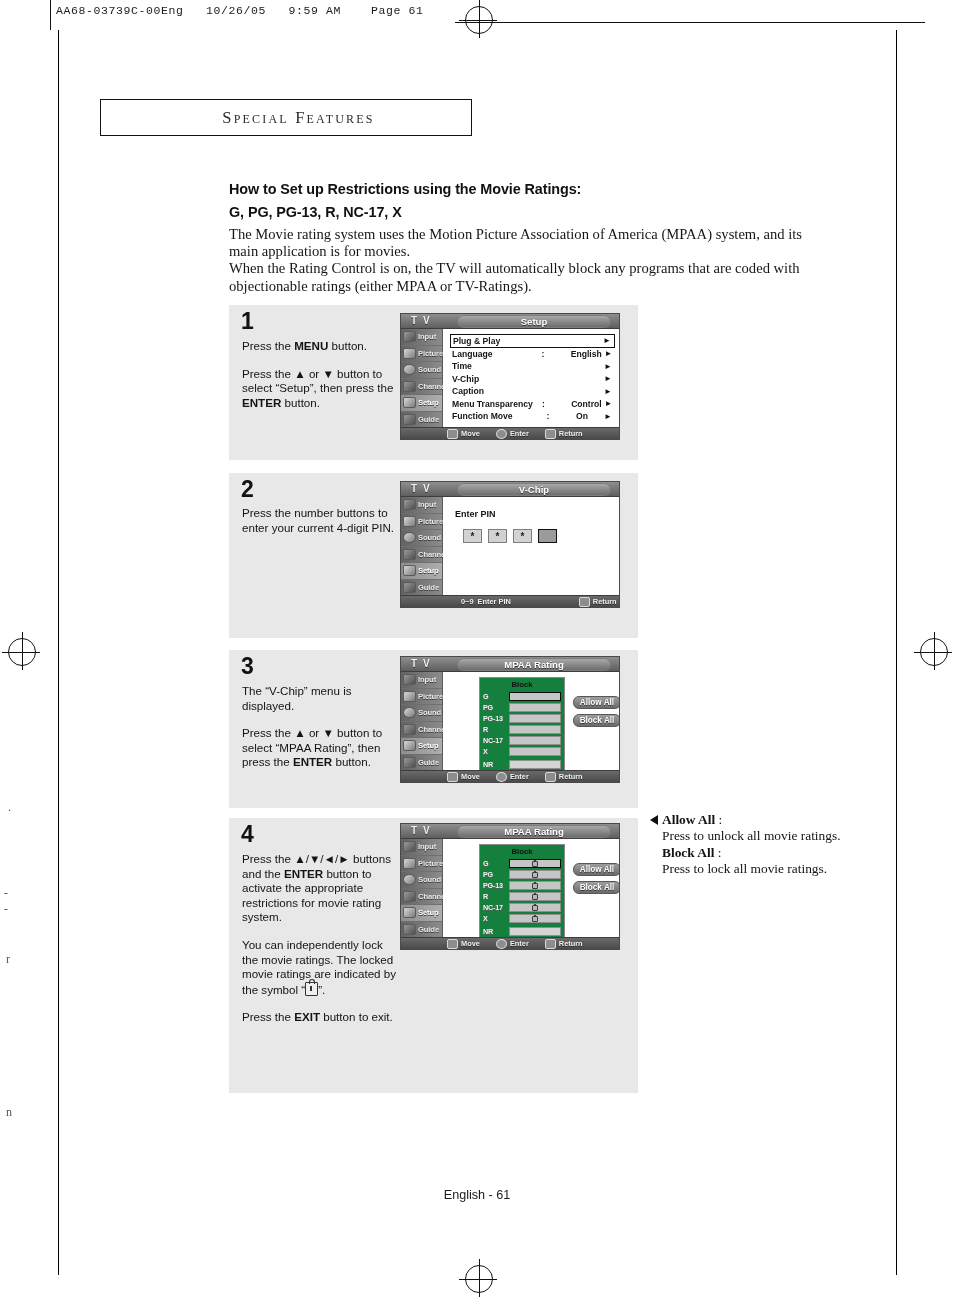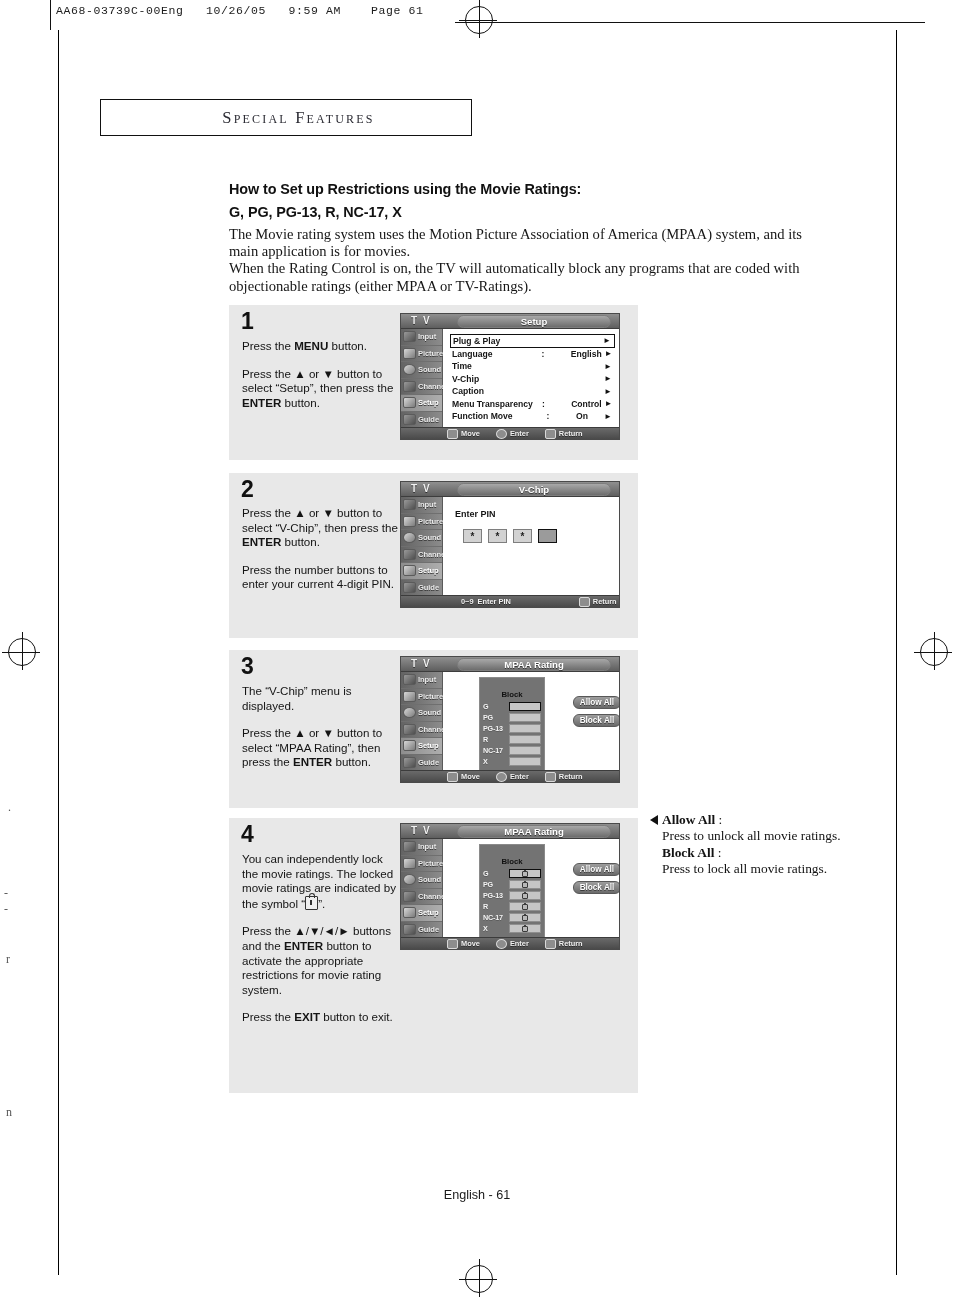--- a/index.html
+++ b/index.html
@@ -381,25 +381,25 @@
   .pin-box.cursor {
     background: #9b9b9b;
     border: 1.4px solid #111;
   }
 
   
   .mpaa-panel {
     position: absolute;
     left: 36px;
     top: 5px;
-    width: 66px;
-    background: #737373;
+    width: 86px;
+    background: #15803d;
     border: 1px solid #8a8a8a;
     box-sizing: border-box;
-    padding: 12px 3px 3px 3px;
+    padding: 2px 3px 3px 3px;
   }
   .mpaa-block-hd {
     text-align: center;
     font-size: 7.8px;
     font-weight: bold;
     color: #111;
     margin-bottom: 2px;
   }
   .mpaa-row {
     display: flex;
@@ -645,21 +645,20 @@
     <span class="bar-item">
       <span class="bico"></span>
       <span>Return</span>
     </span>
   </div>
 </div>
 
 <div class="step-block" style="top:473px; width:409px; height:165px;">
   <div class="step-num">2</div>
   <div class="step-text" style="top:33px;">
-    <p>Press the ▲ or ▼ button to select “V-Chip”, then press the <b>ENTER</b> button.</p>
     <p>Press the number buttons to enter your current 4-digit PIN.</p>
   </div>
 </div>
 
 <div class="tv" style="left:400px; top:481px;">
   <div class="tv-top">
     <div class="tv-label">T V</div>
     <div class="tv-title-pill">
       <div class="tv-title">V-Chip</div>
     </div>
@@ -807,22 +806,22 @@
     <span class="bar-item">
       <span class="bico"></span>
       <span>Return</span>
     </span>
   </div>
 </div>
 
 <div class="step-block" style="top:818px; width:409px; height:275px;">
   <div class="step-num">4</div>
   <div class="step-text" style="top:34px;">
+    <p>Press the ▲/▼/◄/► buttons and the <b>ENTER</b> button to activate the appropriate restrictions for movie rating system.</p>
     <p>You can independently lock the movie ratings. The locked movie ratings are indicated by the symbol “<span class="inline-lock"></span>”.</p>
-    <p>Press the ▲/▼/◄/► buttons and the <b>ENTER</b> button to activate the appropriate restrictions for movie rating system.</p>
     <p>Press the <b>EXIT</b> button to exit.</p>
   </div>
 </div>
 
 <div class="tv" style="left:400px; top:823px;">
   <div class="tv-top">
     <div class="tv-label">T V</div>
     <div class="tv-title-pill">
       <div class="tv-title">MPAA Rating</div>
     </div>

